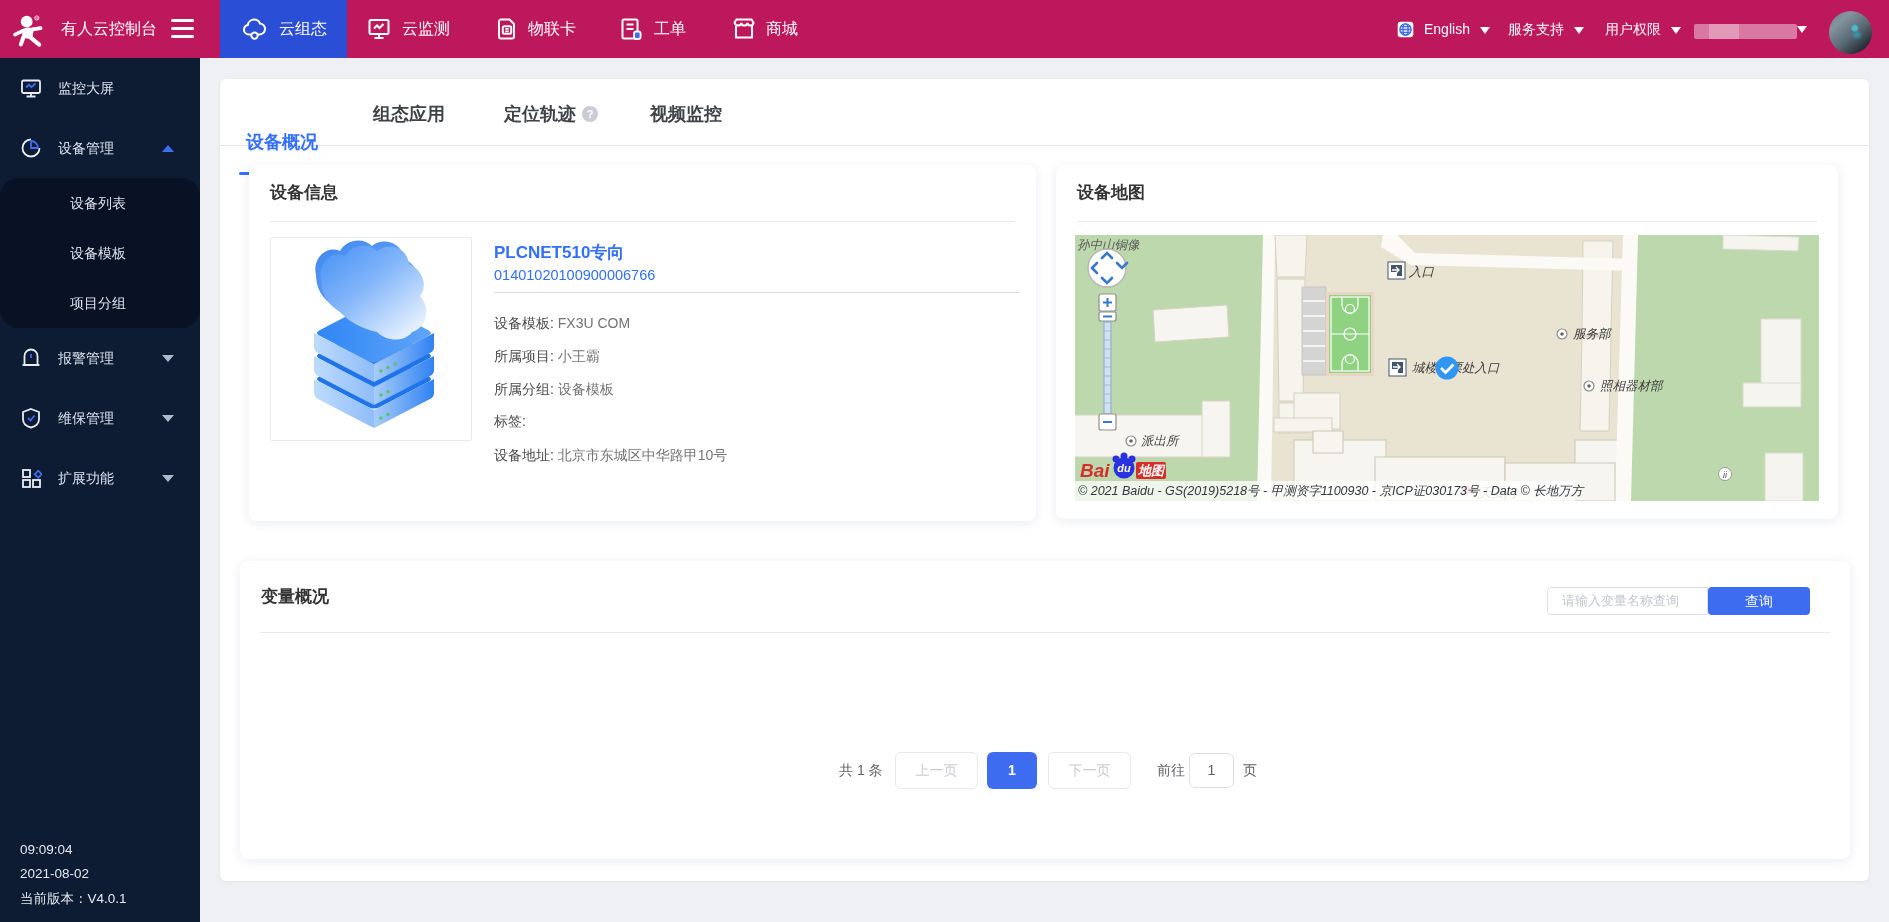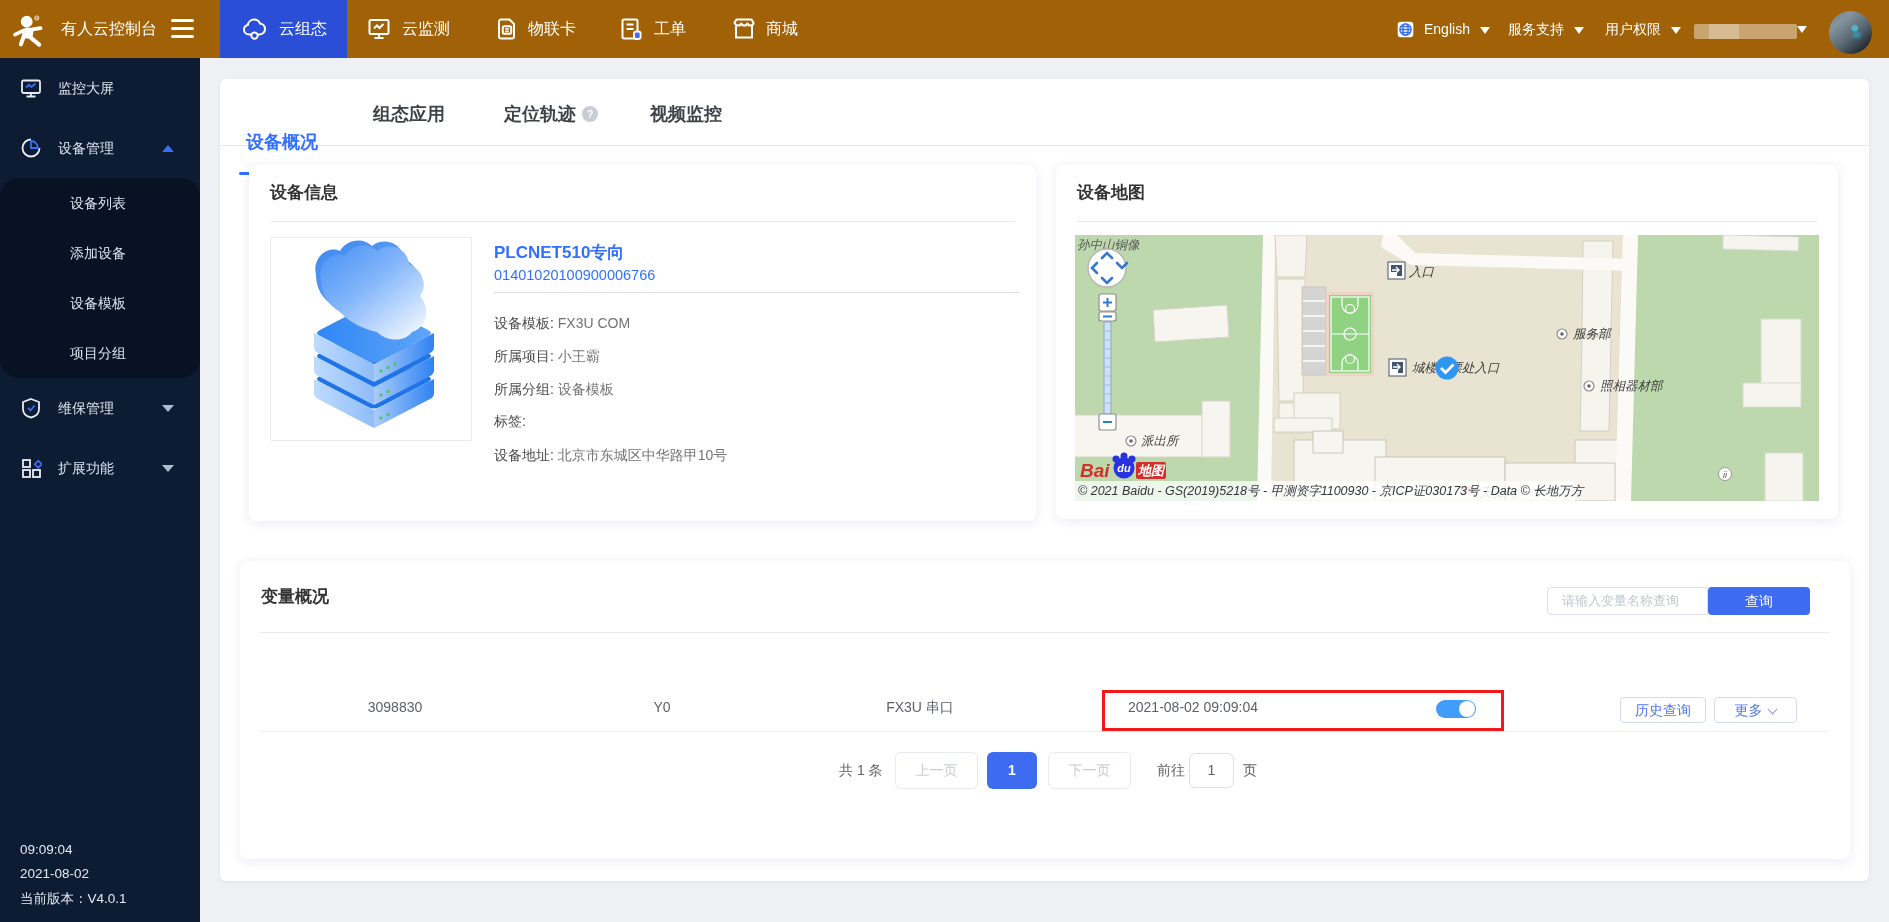--- a/index.html
+++ b/index.html
@@ -1,21 +1,21 @@
 <!DOCTYPE html>
 <html lang="zh"><head>
 <meta charset="utf-8">
 <title>有人云控制台</title>
 <style>
 * { margin:0; padding:0; box-sizing:border-box; }
 html,body { width:1889px; height:922px; overflow:hidden; font-family:"Liberation Sans",sans-serif; }
 body { background:#eef0f4; position:relative; }
 
 
-.nav { position:absolute; left:0; top:0; width:1889px; height:58px; background:#a16207; z-index:30; }
+.nav { position:absolute; left:0; top:0; width:1889px; height:58px; background:#be185d; z-index:30; }
 .nav-logo { position:absolute; left:0; top:0; width:220px; height:58px; }
 .logo-icon { position:absolute; left:17px; top:8px; }
 .logo-text { position:absolute; left:61px; top:0; height:58px; line-height:58px; color:#fff; font-size:16px; }
 .burger { position:absolute; left:171px; top:19px; width:23px; height:20px; }
 .burger span { display:block; height:3px; background:#fff; border-radius:2px; margin-bottom:5px; }
 .nav-item { position:absolute; top:0; height:58px; color:#fff; font-size:16px; }
 .nav-item .ni-label { position:absolute; top:0; height:58px; line-height:58px; }
 .nav-item.active { background:#2a4ed6; }
 .nav-right { position:absolute; left:0; top:0; width:100%; height:58px; color:#fff; font-size:14px; }
 .caret { display:inline-block; width:0; height:0; border-left:5.5px solid transparent; border-right:5.5px solid transparent; border-top:7px solid #fff; vertical-align:middle; }
@@ -177,23 +177,31 @@
   <div class="s-item">
     <svg class="s-ico" viewBox="0 0 22 22" fill="none" stroke="#e8edf5" stroke-width="1.8">
       <path d="M19.5 11 A8.5 8.5 0 1 1 11 2.5"></path>
       <path d="M11 11 L11 4 A 7 7 0 0 1 18 11 Z" stroke="#3e6df2"></path>
     </svg>
     <span class="s-txt">设备管理</span>
     <i class="s-arr arr-up"></i>
   </div>
   <div class="s-sub">
     <a>设备列表</a>
-    <a>添加设备</a>
     <a>设备模板</a>
     <a>项目分组</a>
+  </div>
+  <div class="s-item">
+    <svg class="s-ico" viewBox="0 0 22 22" fill="none" stroke="#e8edf5" stroke-width="1.8">
+      <path d="M4.5 18 L4.5 9 A6.5 6.5 0 0 1 17.5 9 L17.5 18 Z"></path>
+      <path d="M2.5 18 L19.5 18"></path>
+      <path d="M11 7 L11 11" stroke="#3e6df2"></path>
+    </svg>
+    <span class="s-txt">报警管理</span>
+    <i class="s-arr arr-down"></i>
   </div>
   <div class="s-item">
     <svg class="s-ico" viewBox="0 0 22 22" fill="none" stroke="#e8edf5" stroke-width="1.8">
       <path d="M11 2 L19 5 L19 12 C19 16.5 15.5 19.5 11 20.5 C6.5 19.5 3 16.5 3 12 L3 5 Z"></path>
       <path d="M8 11 L10.5 13.5 L14.5 8.5" stroke="#3e6df2"></path>
     </svg>
     <span class="s-txt">维保管理</span>
     <i class="s-arr arr-down"></i>
   </div>
   <div class="s-item">
@@ -428,30 +436,20 @@
           <text x="3" y="260" font-size="12.5" fill="#32373c">© 2021 Baidu - GS(2019)5218号 - 甲测资字1100930 - 京ICP证030173号 - Data © 长地万方</text>
         </svg>
       </div>
     </div>
 
     <div class="card" id="card-vars">
       <div class="card-title">变量概况</div>
       <div class="search-inp">请输入变量名称查询</div>
       <div class="search-btn">查询</div>
       <div class="card-div"></div>
-      <div class="trow">
-        <div class="td" style="left:55px; width:160px;">3098830</div>
-        <div class="td" style="left:322px; width:160px;">Y0</div>
-        <div class="td" style="left:580px; width:160px;">FX3U 串口</div>
-        <div class="td" style="left:853px; width:160px;">2021-08-02 09:09:04</div>
-        <div class="toggle"></div>
-        <div class="rbtn" style="left:1360px; width:86px;">历史查询</div>
-        <div class="rbtn" style="left:1454px; width:83px;">更多 <span style="display:inline-block;width:7px;height:7px;border-right:1.6px solid #7c9bf2;border-bottom:1.6px solid #7c9bf2;transform:rotate(45deg);vertical-align:2px;margin-left:3px;"></span></div>
-        <div class="redbox"></div>
-      </div>
       <div class="pag">
         <span class="pag-total">共 1 条</span>
         <div class="pbtn" style="left:655px;">上一页</div>
         <div class="pnum">1</div>
         <div class="pbtn" style="left:808px;">下一页</div>
         <span class="pgoto">前往</span>
         <div class="pinp">1</div>
         <span class="ppage">页</span>
       </div>
     </div>

